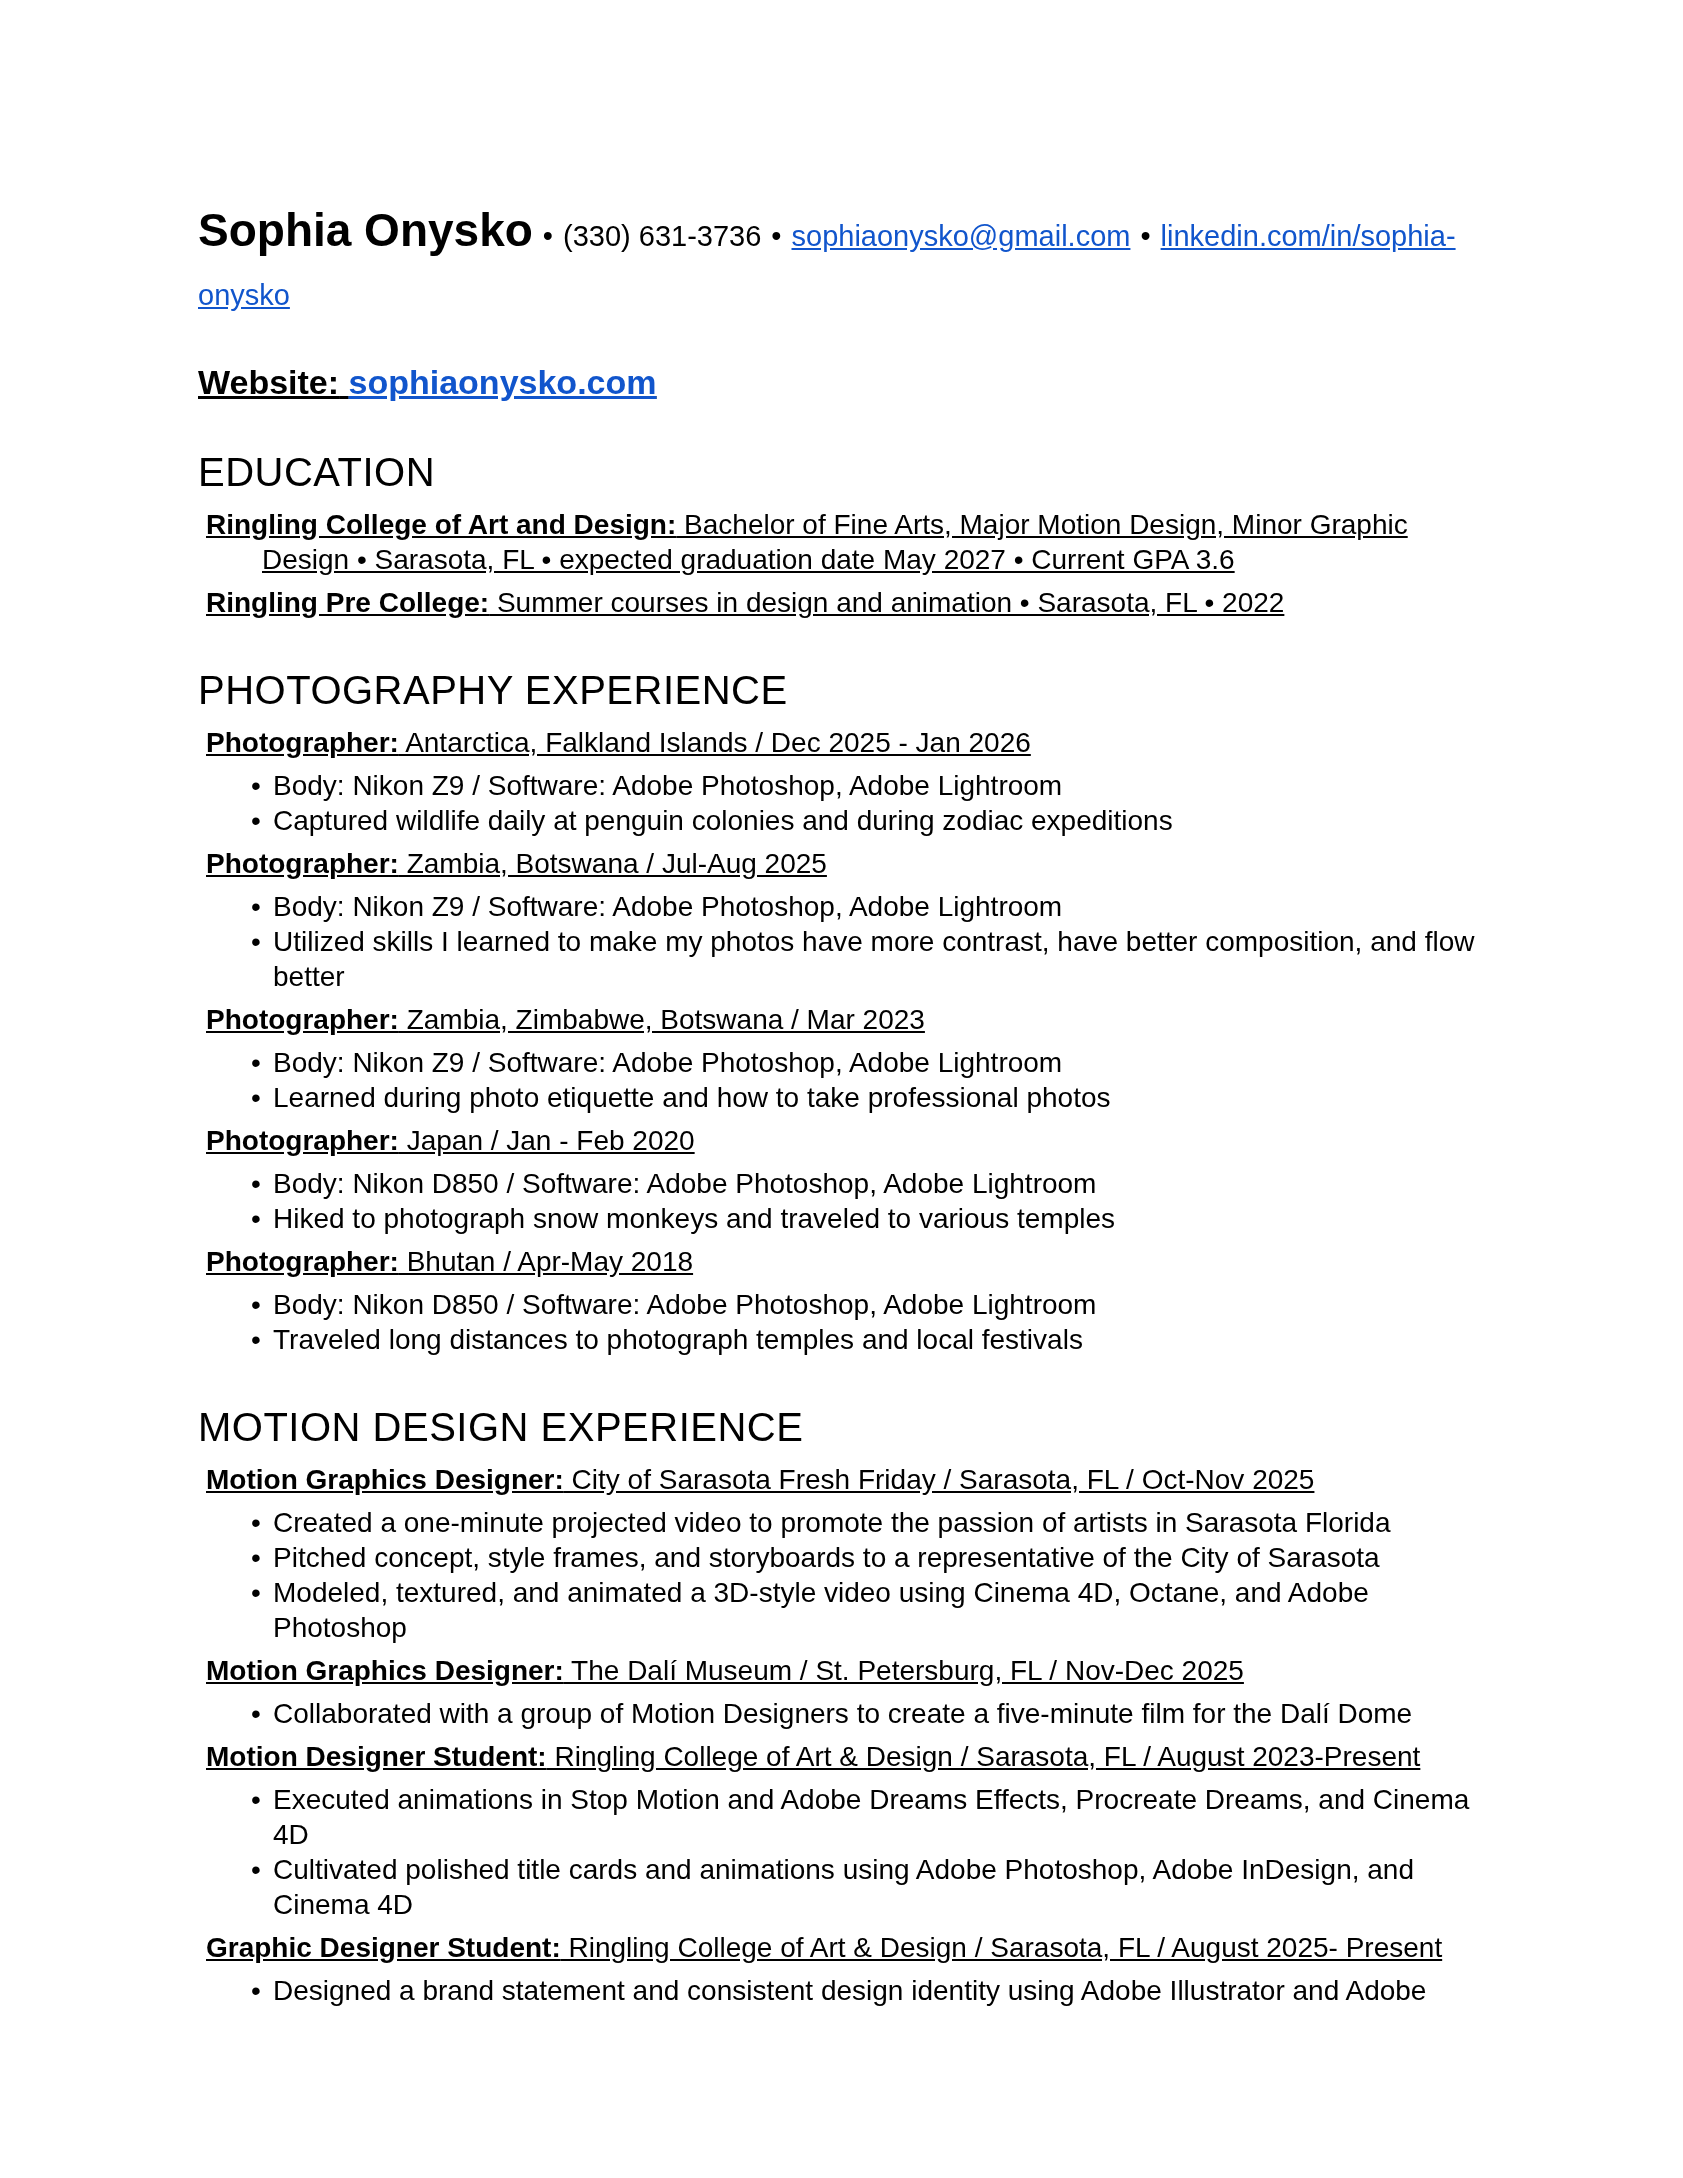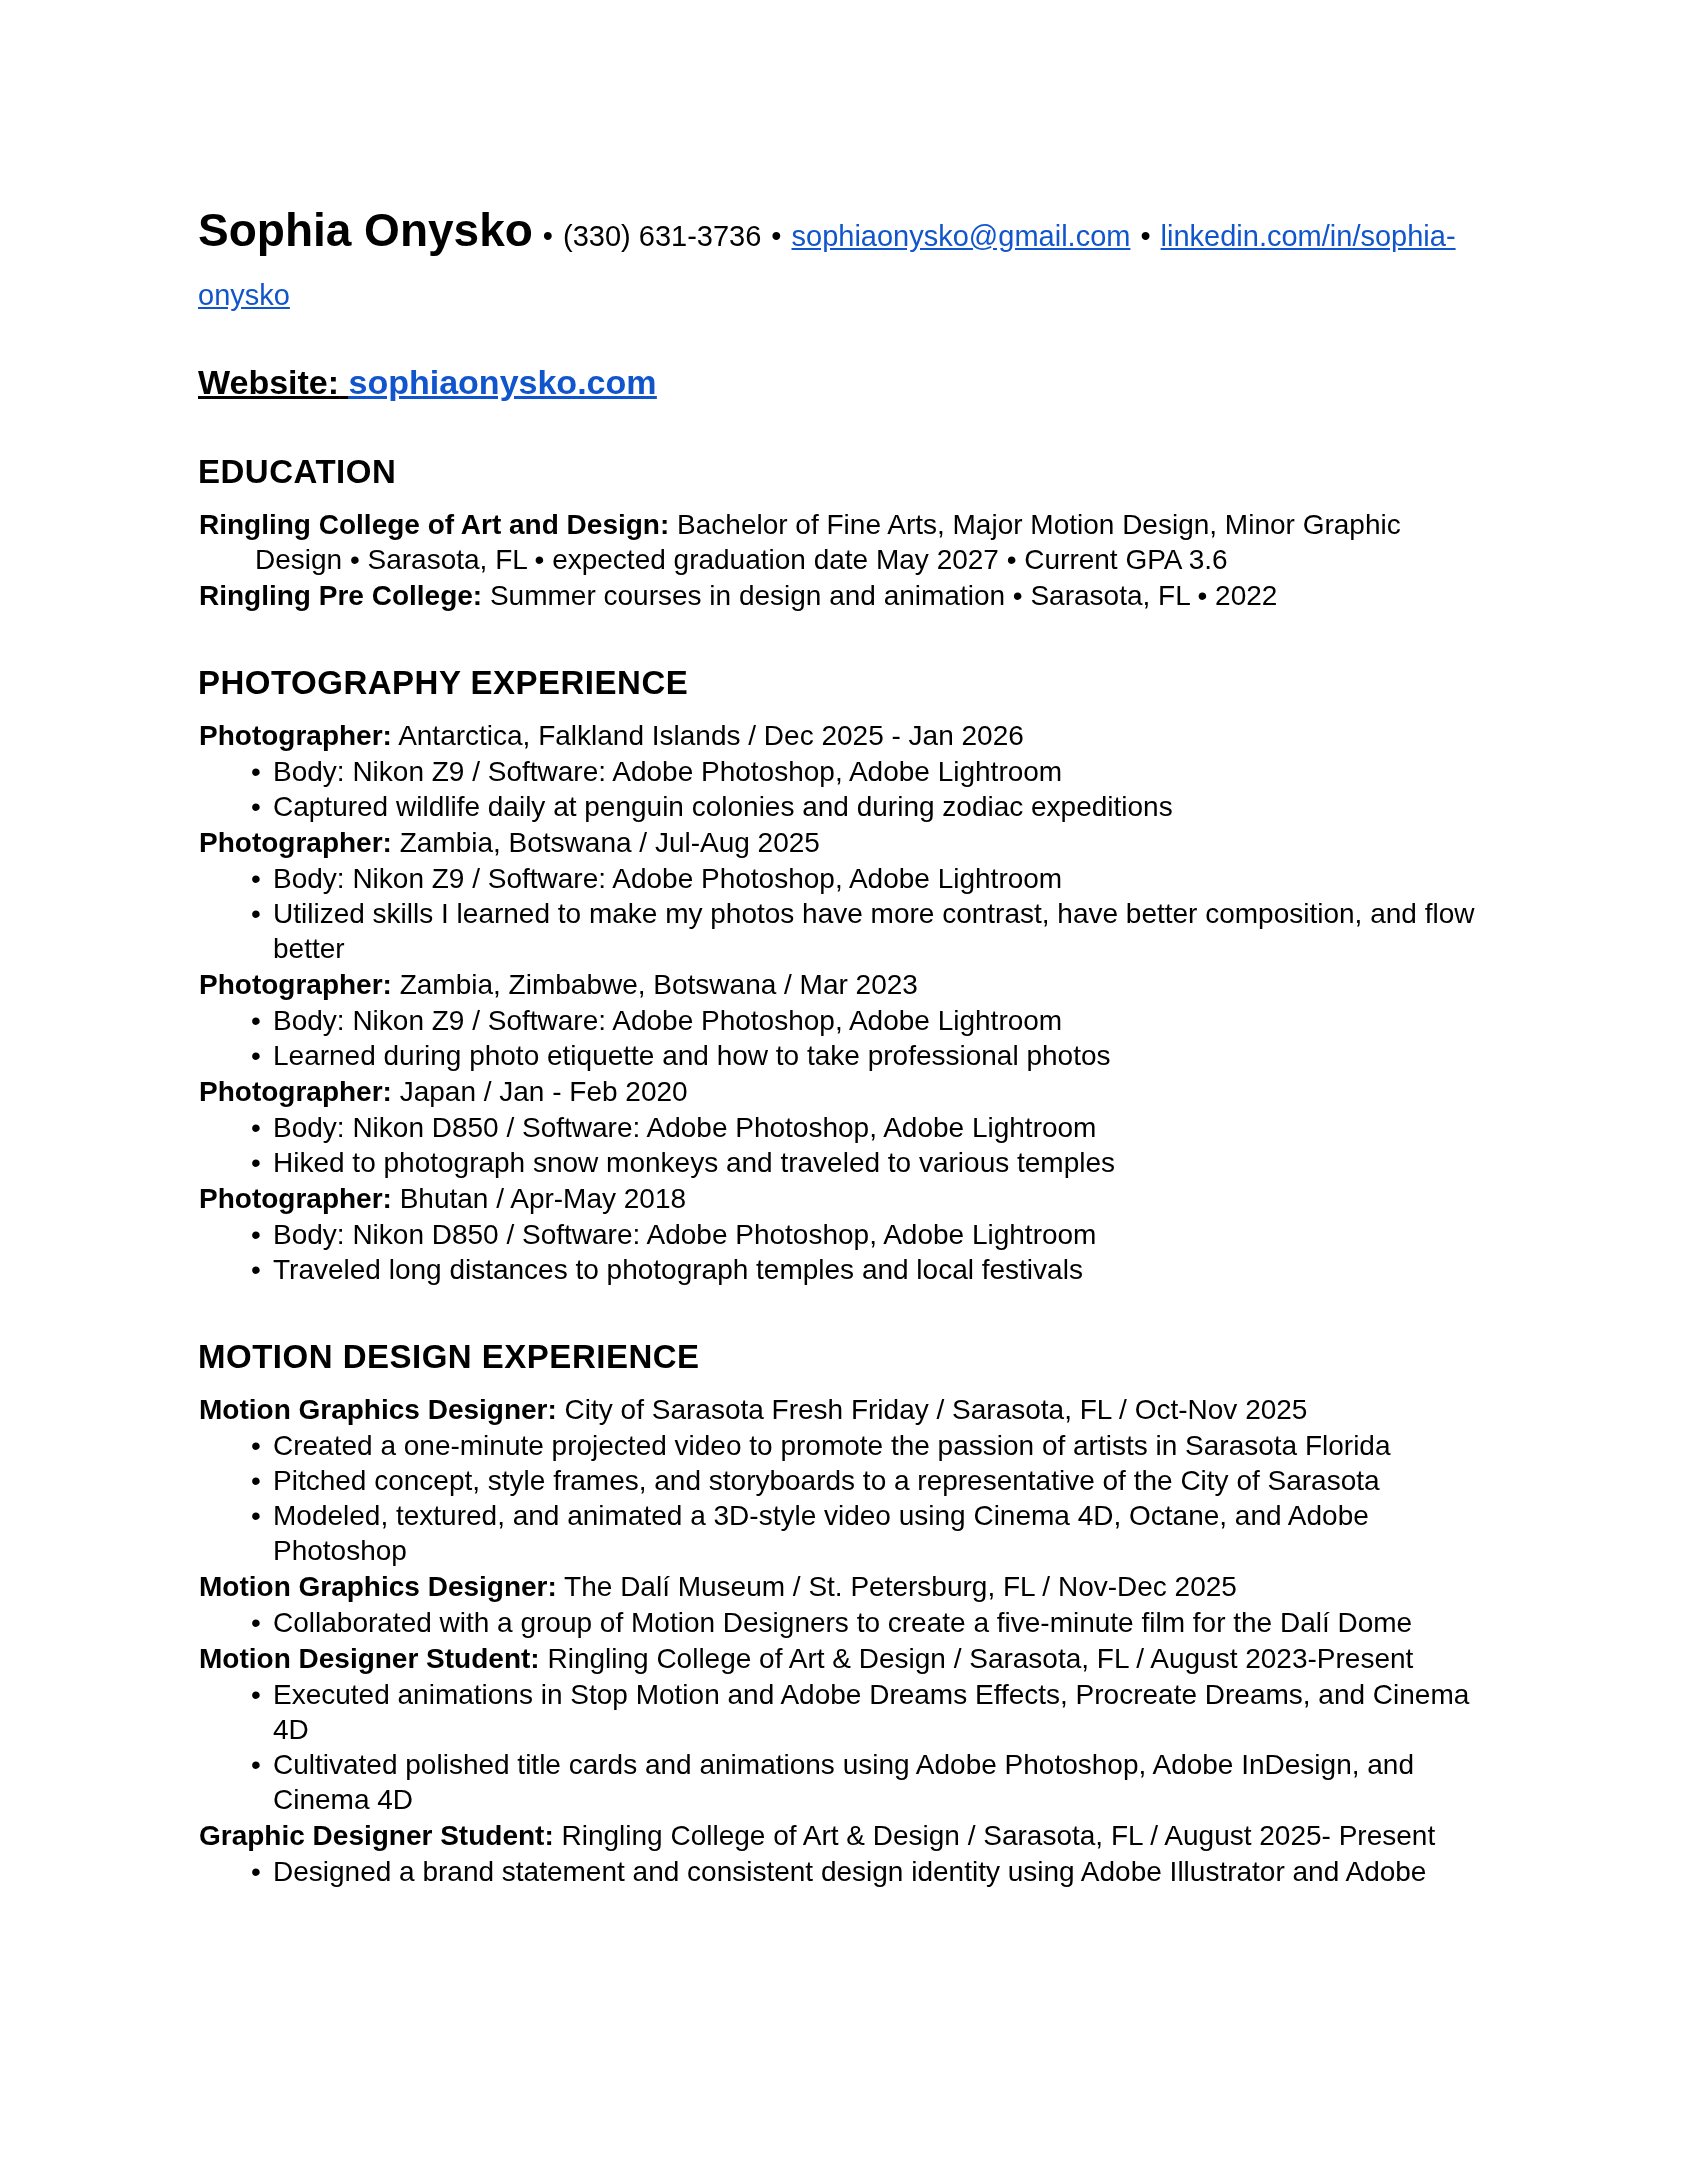--- a/index.html
+++ b/index.html
@@ -16,26 +16,26 @@
   }
   
   .name-line { font-size:46px; line-height:53px; font-weight:bold; margin:0; }
   .name-line .contact { font-weight:normal; font-size:29px; }
   .name-line .sep { font-weight:normal; font-size:29px; padding:0 10px; }
   a.link { color:#1155CC; text-decoration:underline; cursor:pointer; }
   .website-line { margin-top:40px; font-size:34px; font-weight:bold; line-height:40px;text-decoration:underline; }
   .website-line a { font-weight:bold; }
   
   h2.section-title {
-    font-size:33px; font-weight:bold; letter-spacing:0.5px;
+    font-size:40px; font-weight:normal; letter-spacing:0.5px;
     margin:51px 0 16px 0; line-height:38px;
   }
   p.entry-line {
-    margin:1px; font-size:28px; line-height:35px;
-    padding-left:56px; text-indent:-56px;
+    margin:8px; font-size:28px; line-height:35px;
+    padding-left:56px; text-indent:-56px;text-decoration:underline;
   }
   p.entry-line strong { font-weight:bold; }
   ul.bullets {
     margin:0; padding:0 0 0 75px; list-style:none;
     font-size:28px; line-height:35px;
   }
   ul.bullets li { position:relative; }
   ul.bullets li::before {
     content:"\2022";
     position:absolute; left:-22px; top:0;

